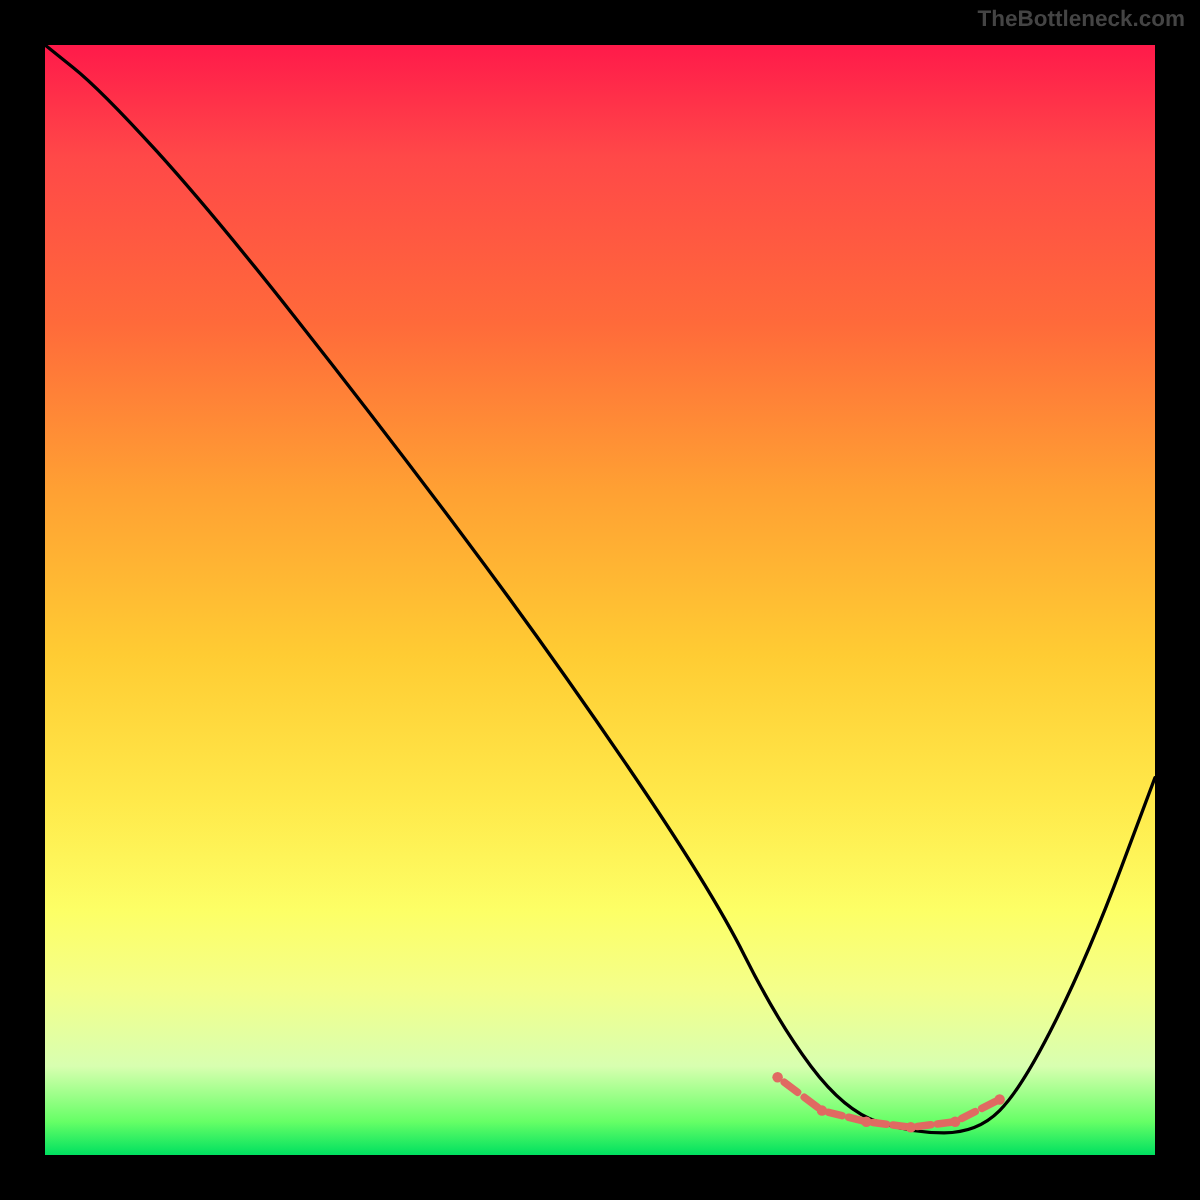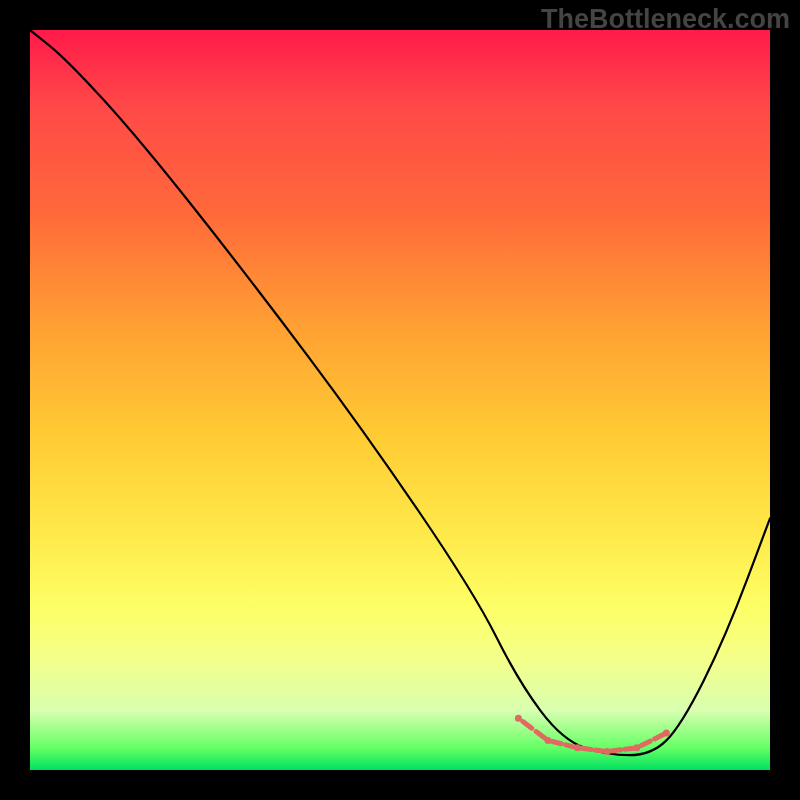--- a/index.html
+++ b/index.html
@@ -9,21 +9,21 @@
     height: 800px;
     background: #000;
     font-family: Arial, sans-serif;
     position: relative;
   }
   .watermark {
     position: absolute;
     top: 4px;
     right: 10px;
     color: #444;
-    font-size: 27px;
+    font-size: 15px;
     font-weight: bold;
     z-index: 10;
   }
   .plot-area {
     position: absolute;
     left: 30px;
     top: 30px;
     width: 740px;
     height: 740px;
     overflow: hidden;

